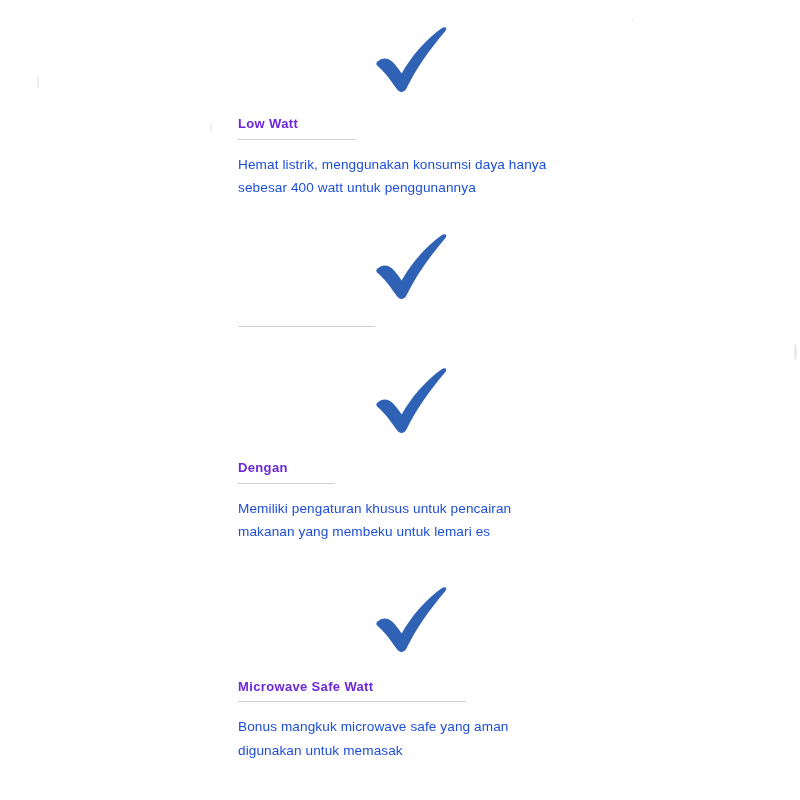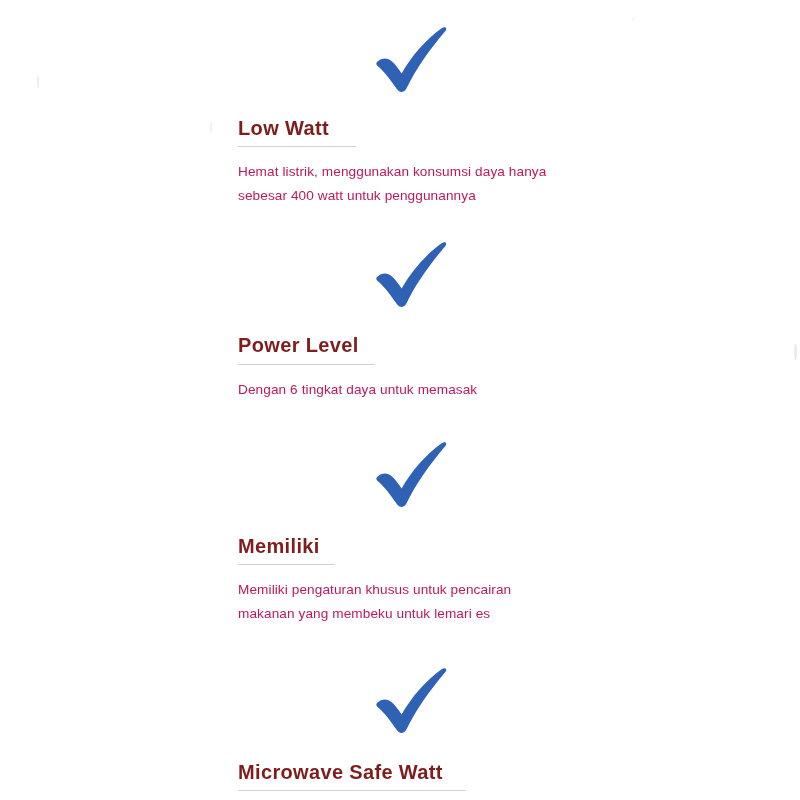--- a/index.html
+++ b/index.html
@@ -64,41 +64,41 @@
   .check-icon svg { display: block; width: 100%; height: 100%; }
 
   
   .text-block {
     padding-left: 238px;
     padding-right: 40px;
   }
 
   .feature-title {
     margin: 0;
-    font-size: 20px;
+    font-size: 13px;
     font-weight: 700;
     letter-spacing: .35px;
-    color: #7f1d1d;
+    color: #6d28d9;
     line-height: 1.12;
     font-family: "Liberation Sans", sans-serif;
   }
 
   .title-rule {
     margin-top: 7px;
     height: 1px;
     background: #cfcfcf;
     opacity: .95;
   }
 
   .feature-desc {
     margin: 0;
     padding-top: 13px;
     font-size: 13.6px;
     line-height: 1.72;
-    color: #be185d;
+    color: #1d4ed8;
     font-weight: 400;
     max-width: 330px;
     letter-spacing: .1px;
   }
 
   
   .feature.f0 .check-wrap { margin-top: 16px; }
   .feature.f0 .title-rule { width: 118px; }
 
   .feature.f1 .check-wrap { margin-top: 24px; }
@@ -144,36 +144,34 @@
 
     <section class="feature f1">
       <div class="check-wrap">
         <span class="check-icon">
           <svg viewBox="0 0 88 88" xmlns="http://www.w3.org/2000/svg" aria-hidden="true">
             <path d="M9 46 C14 41.5, 19.5 41.5, 24 45.5 C27.5 48.7, 30.5 52.8, 33.6 57.4 C43.5 40.4, 56.5 24.5, 74 12 C76.8 10, 79.6 11.8, 77.6 14.7 C61.6 33.6, 48 52.4, 38.4 72.6 C36.5 76.6, 31.6 77.2, 29.2 73.6 C23.4 64.9, 16.6 55.6, 9.6 49.9 C8 48.6, 8 47.1, 9 46 Z" fill="#2f62b5"></path>
           </svg>
         </span>
       </div>
       <div class="text-block">
-        <h2 class="feature-title">Power Level</h2>
         <div class="title-rule"></div>
-        <p class="feature-desc">Dengan 6 tingkat daya untuk memasak</p>
       </div>
     </section>
 
     <section class="feature f2">
       <div class="check-wrap">
         <span class="check-icon">
           <svg viewBox="0 0 88 88" xmlns="http://www.w3.org/2000/svg" aria-hidden="true">
             <path d="M9 46 C14 41.5, 19.5 41.5, 24 45.5 C27.5 48.7, 30.5 52.8, 33.6 57.4 C43.5 40.4, 56.5 24.5, 74 12 C76.8 10, 79.6 11.8, 77.6 14.7 C61.6 33.6, 48 52.4, 38.4 72.6 C36.5 76.6, 31.6 77.2, 29.2 73.6 C23.4 64.9, 16.6 55.6, 9.6 49.9 C8 48.6, 8 47.1, 9 46 Z" fill="#2f62b5"></path>
           </svg>
         </span>
       </div>
       <div class="text-block">
-        <h2 class="feature-title">Memiliki</h2>
+        <h2 class="feature-title">Dengan</h2>
         <div class="title-rule"></div>
         <p class="feature-desc">Memiliki pengaturan khusus untuk pencairan makanan yang membeku untuk lemari es</p>
       </div>
     </section>
 
     <section class="feature f3">
       <div class="check-wrap">
         <span class="check-icon">
           <svg viewBox="0 0 88 88" xmlns="http://www.w3.org/2000/svg" aria-hidden="true">
             <path d="M9 46 C14 41.5, 19.5 41.5, 24 45.5 C27.5 48.7, 30.5 52.8, 33.6 57.4 C43.5 40.4, 56.5 24.5, 74 12 C76.8 10, 79.6 11.8, 77.6 14.7 C61.6 33.6, 48 52.4, 38.4 72.6 C36.5 76.6, 31.6 77.2, 29.2 73.6 C23.4 64.9, 16.6 55.6, 9.6 49.9 C8 48.6, 8 47.1, 9 46 Z" fill="#2f62b5"></path>

